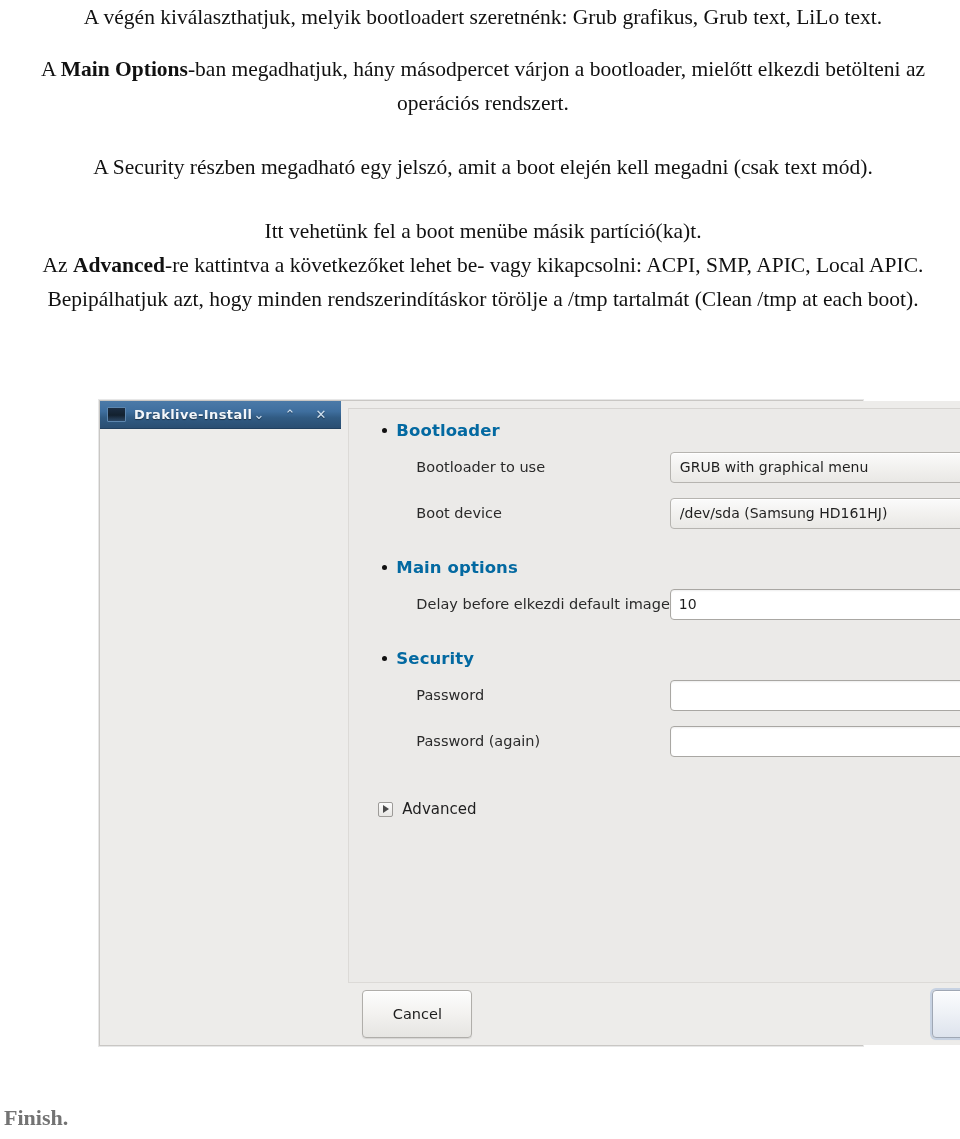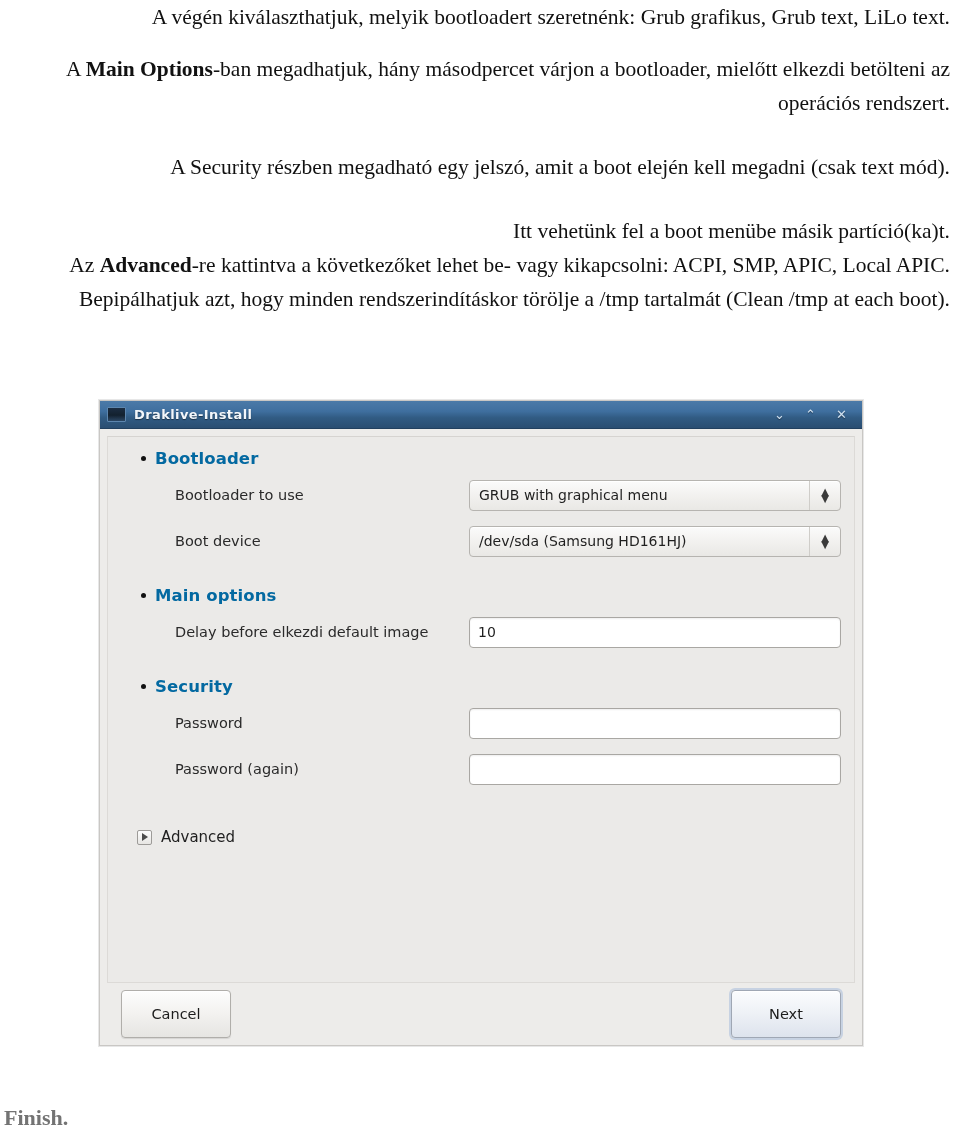--- a/index.html
+++ b/index.html
@@ -23,42 +23,42 @@
     width: 960px;
     padding: 0;
   }
   .para {
     font-family: "Liberation Serif", serif;
     font-size: 21.5px;
     line-height: 34px;
     color: #111111;
     margin: 0;
     padding: 0 10px 0 16px;
-    text-align: right;
+    text-align: center;
   }
   .para b { font-weight: bold; }
   .gap-sm { height: 18px; }
   .gap-md { height: 30px; }
 
   
   .window-wrap {
     position: absolute;
     left: 99px;
     top: 400px;
     width: 764px;
     height: 646px;
   }
   .window {
     width: 100%;
     height: 100%;
     background: #edecea;
     box-sizing: border-box;
     border: 1px solid #c9c7c4;
     display: flex;
-    flex-direction: column;
+    flex-direction: row;
     box-shadow: 0 0 0 1px rgba(160,160,160,0.25);
   }
   .titlebar {
     height: 27px;
     flex: 0 0 27px;
     background: linear-gradient(to bottom, #4b7aa8 0%, #3f6f9f 38%, #315b83 62%, #2a4e72 100%);
     display: flex;
     align-items: center;
     padding: 0 6px 0 7px;
     border-bottom: 1px solid #22405f;

